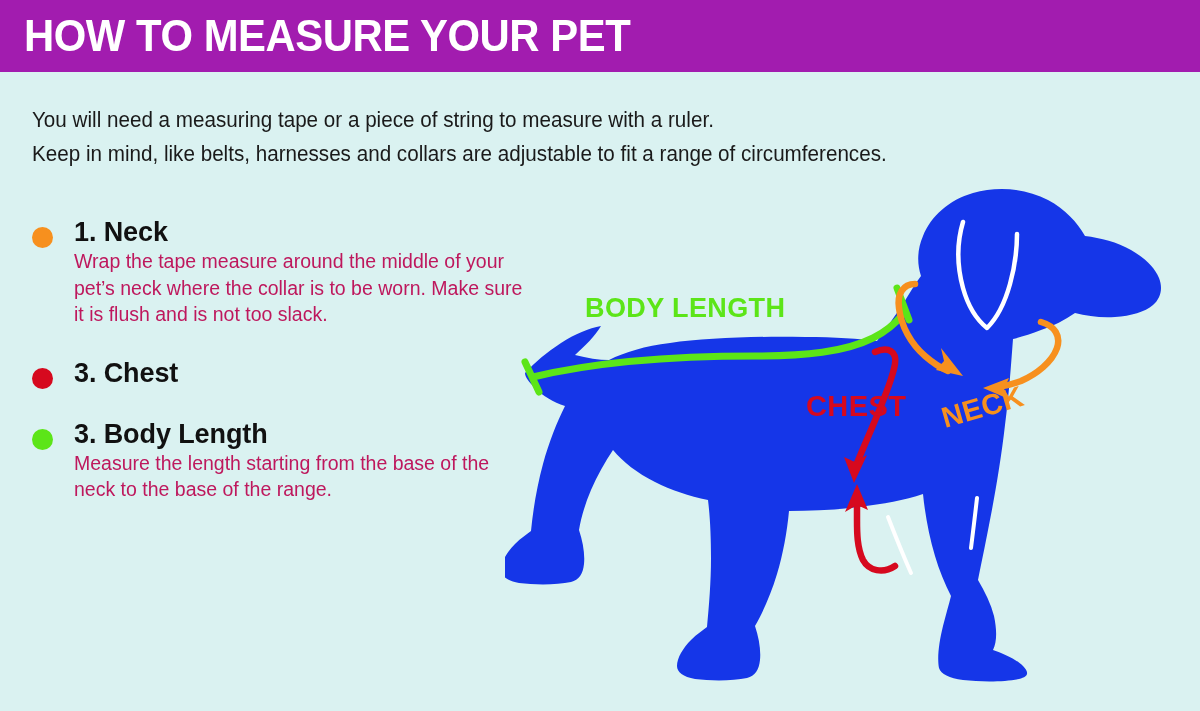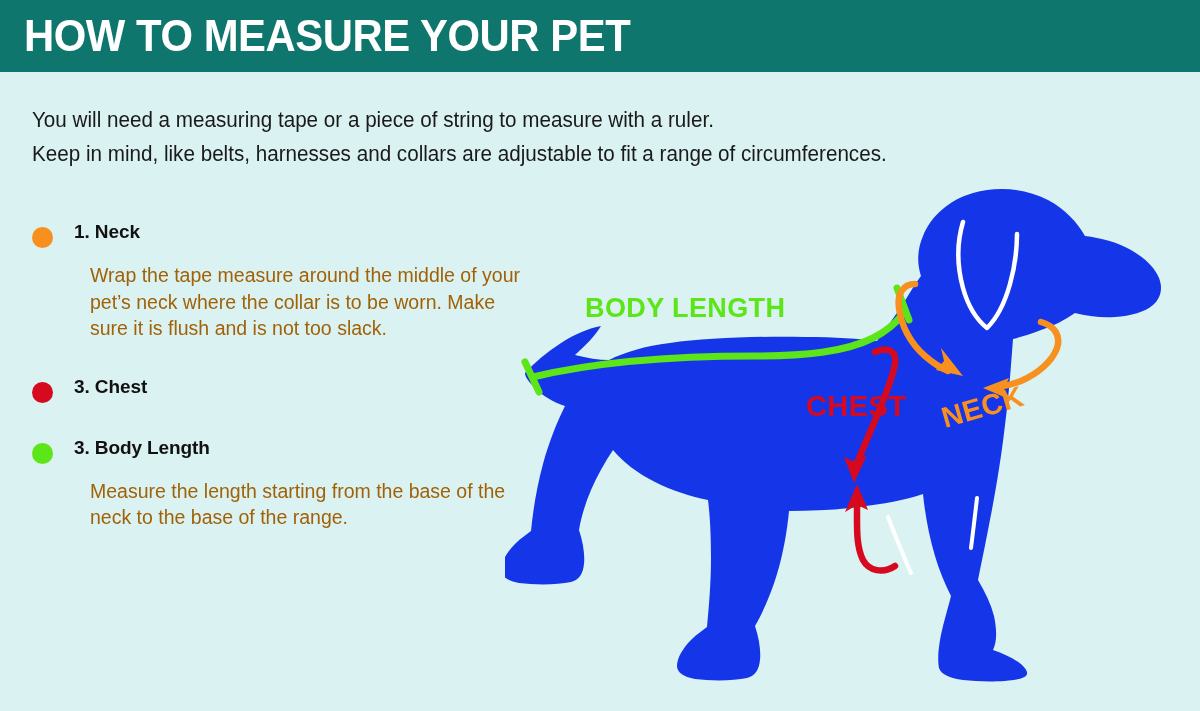--- a/index.html
+++ b/index.html
@@ -72,32 +72,32 @@
   }
   .step-bullet {
     position: absolute;
     left: 2px;
     top: 9px;
     width: 21px;
     height: 21px;
     border-radius: 50%;
   }
   .step-title {
-    font-size: 19px;
+    font-size: 27px;
     font-weight: bold;
     color: #111111;
     line-height: 28px;
     margin: 0 0 2px 0;
     letter-spacing: -0.1px;
   }
   .step-desc {
     font-size: 19.5px;
     line-height: 26.5px;
-    color: #a16207;
-    margin: 16px;
+    color: #be185d;
+    margin: 0;
     max-width: 460px;
   }
   .step-1 { margin-bottom: 31px; }
   .step-2 { margin-bottom: 33px; }
 
   
   .illustration {
     position: absolute;
     left: 505px;
     top: 180px;
@@ -111,21 +111,21 @@
   }
   .ann-label {
     font-family: "Liberation Sans", sans-serif;
     font-weight: bold;
     letter-spacing: 0.4px;
   }
 </style>
 </head>
 <body style="background: rgb(218, 242, 241);">
 
-<div class="header-bar" style="background: #0f766e;">
+<div class="header-bar" style="background: #a21caf;">
   <div class="header-title" style="color: rgb(255, 255, 255);">HOW TO MEASURE YOUR PET</div>
 </div>
 
 <div class="intro">
   <span class="intro-line">You will need a measuring tape or a piece of string to measure with a ruler.</span>
   <span class="intro-line">Keep in mind, like belts, harnesses and collars are adjustable to fit a range of circumferences.</span>
 </div>
 
 <div class="steps">
 

